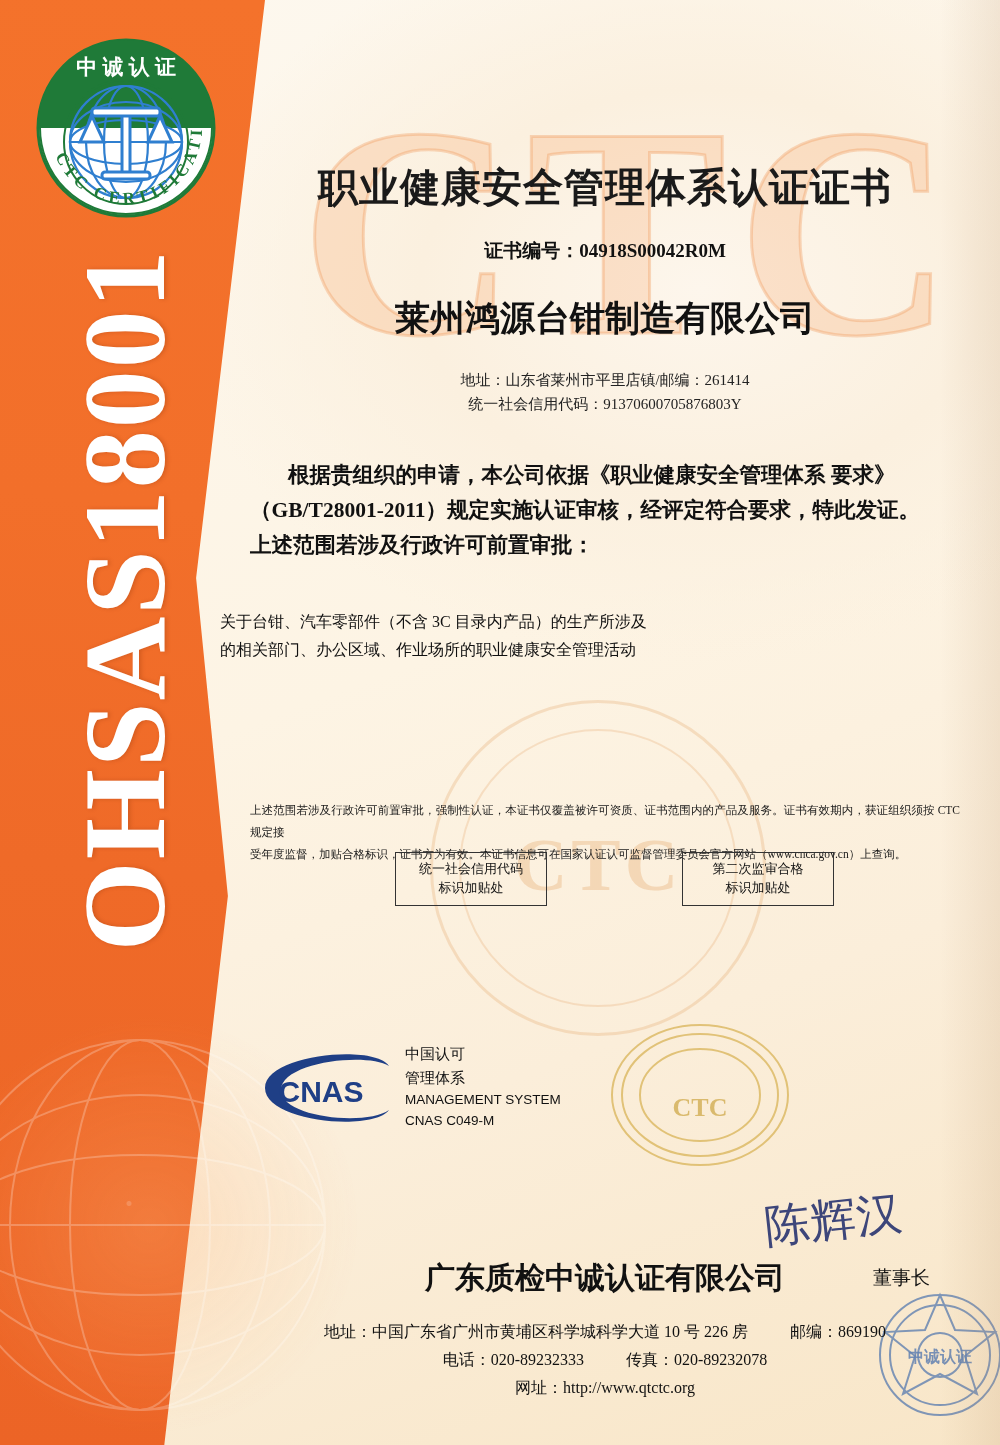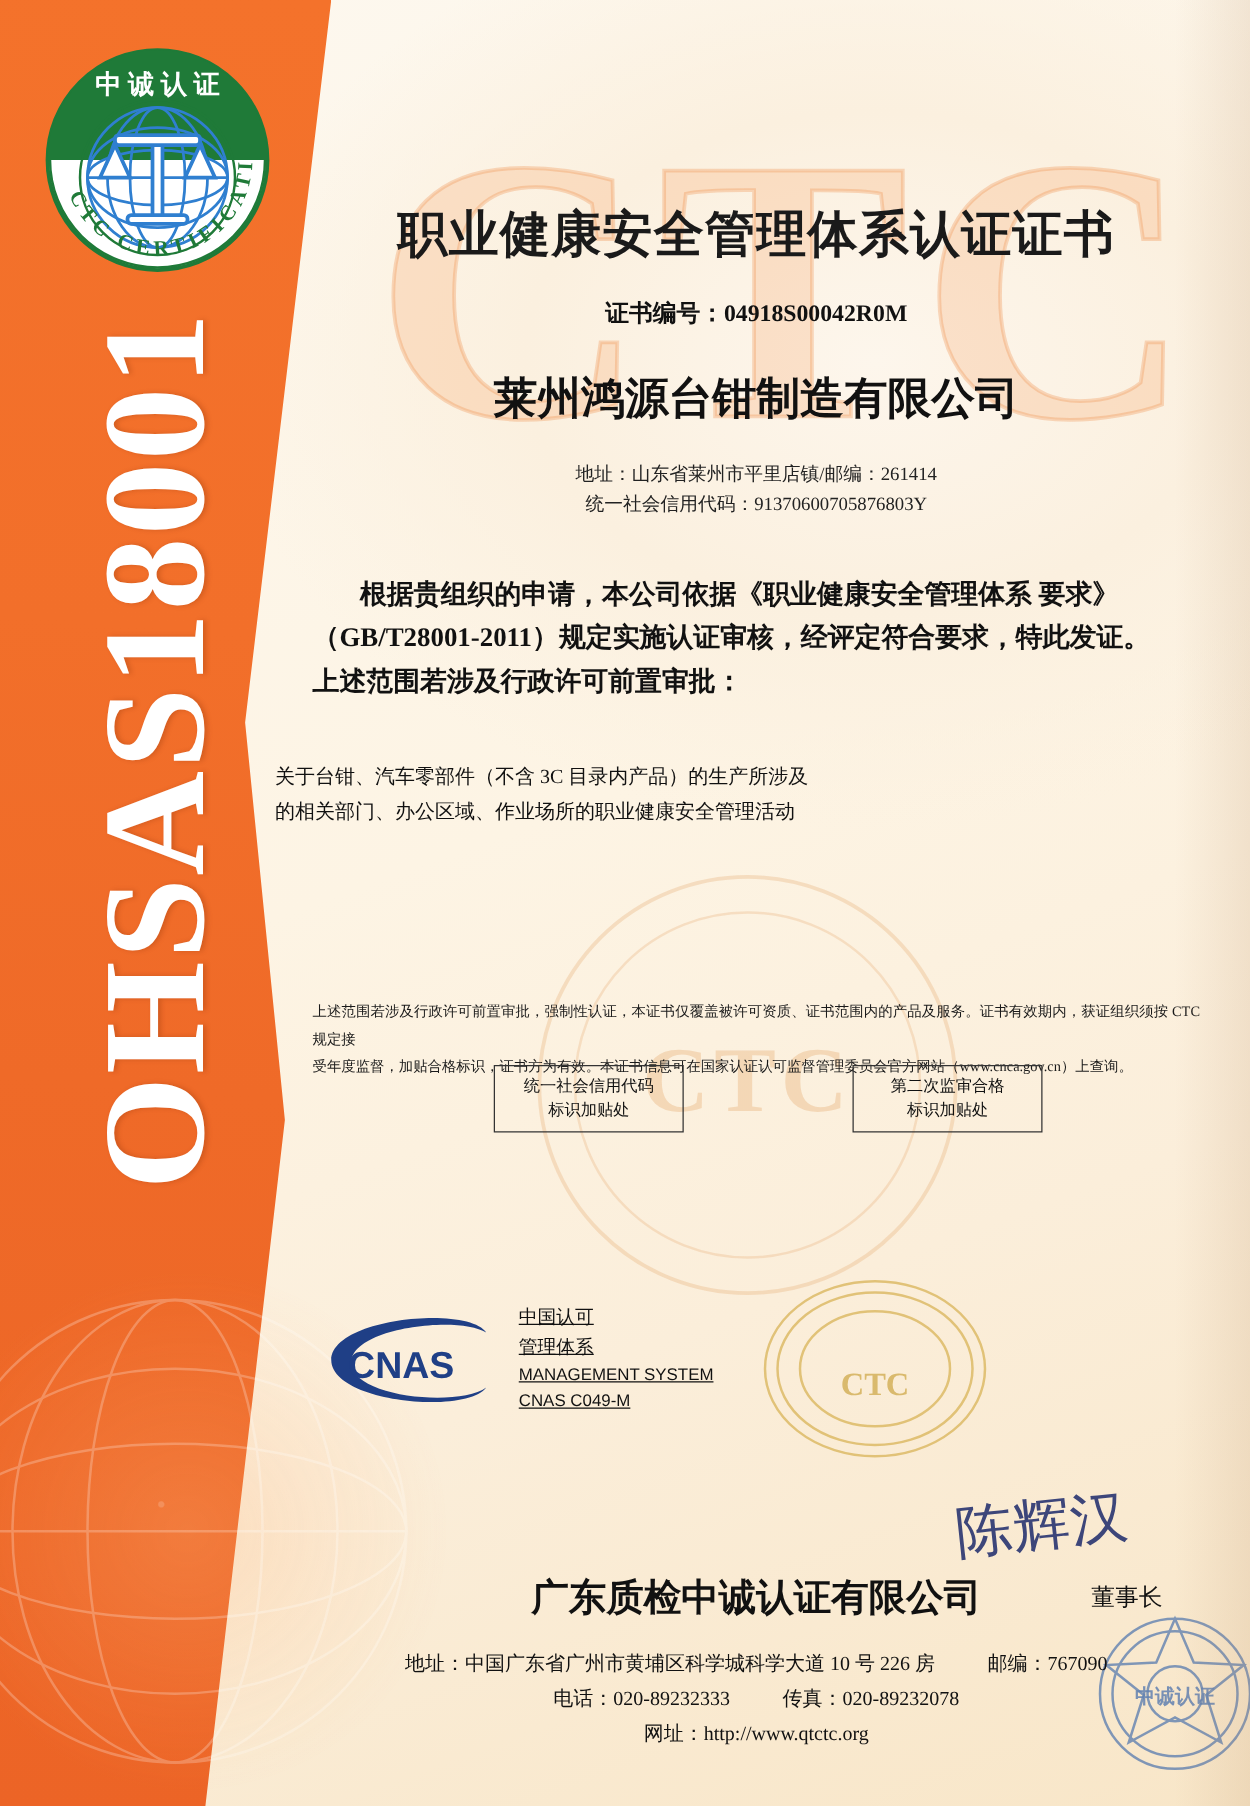--- a/index.html
+++ b/index.html
@@ -109,21 +109,21 @@
   .stamp-boxes{position:absolute;left:140px;top:852px;width:520px;display:flex;gap:135px;}
   .stamp-box{
     width:150px;height:52px;border:1px solid #333;
     display:flex;flex-direction:column;align-items:center;justify-content:center;
     font-family:"Liberation Serif",serif;font-size:13px;color:#111;line-height:1.45;
   }
   
   .cnas{position:absolute;left:0;top:1040px;width:420px;display:flex;align-items:center;}
   .cnas-mark{width:140px;height:95px;position:relative;}
   .cnas-txt{
-    margin-left:20px;font-family:"Liberation Serif",serif;font-size:15px;color:#111;line-height:1.55;text-decoration:underline;
+    margin-left:10px;font-family:"Liberation Serif",serif;font-size:15px;color:#111;line-height:1.55;
   }
   .cnas-txt .en{font-family:"Liberation Sans",sans-serif;font-size:13.5px;}
   
   .gold-seal{position:absolute;left:350px;top:1020px;width:190px;height:150px;}
   
   .issuer{
     position:absolute;left:0;top:1258px;width:700px;text-align:center;
     font-family:"Liberation Serif",serif;font-weight:bold;font-size:30px;color:#111;
   }
   .foot{
@@ -285,21 +285,21 @@
           <path d="M65 5 L80 40 L120 42 L90 66 L102 104 L65 84 L28 104 L40 66 L10 42 L50 40 Z"></path>
         </g>
         <text x="65" y="72" text-anchor="middle" font-family="Liberation Serif, serif" font-size="16" font-weight="bold" fill="#2f5fa8" opacity=".85">中诚认证</text>
       </svg>
     </div>
 
     <div class="issuer">广东质检中诚认证有限公司</div>
 
     <div class="foot">
       <div>
-        <span>地址：中国广东省广州市黄埔区科学城科学大道 10 号 226 房</span><span class="sp"></span><span>邮编：767090</span>
+        <span>地址：中国广东省广州市黄埔区科学城科学大道 10 号 226 房</span><span class="sp"></span><span>邮编：869190</span>
       </div>
       <div>
         <span>电话：020-89232333</span><span class="sp"></span><span>传真：020-89232078</span>
       </div>
       <div>网址：http://www.qtctc.org</div>
     </div>
 
   </div>
 
   <div class="edge-shadow"></div>

